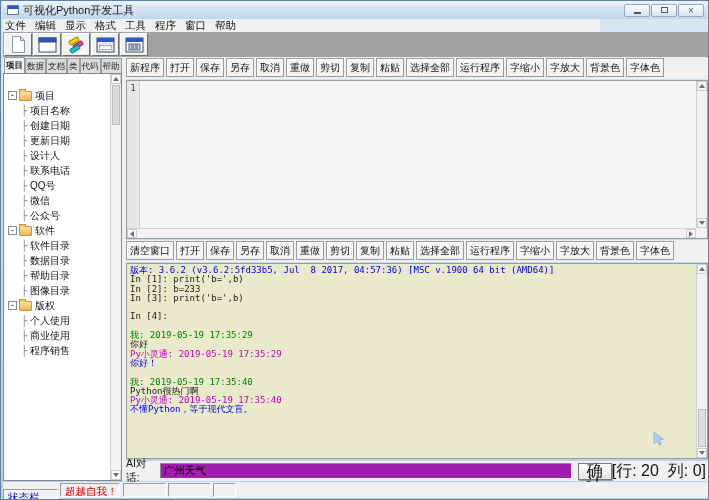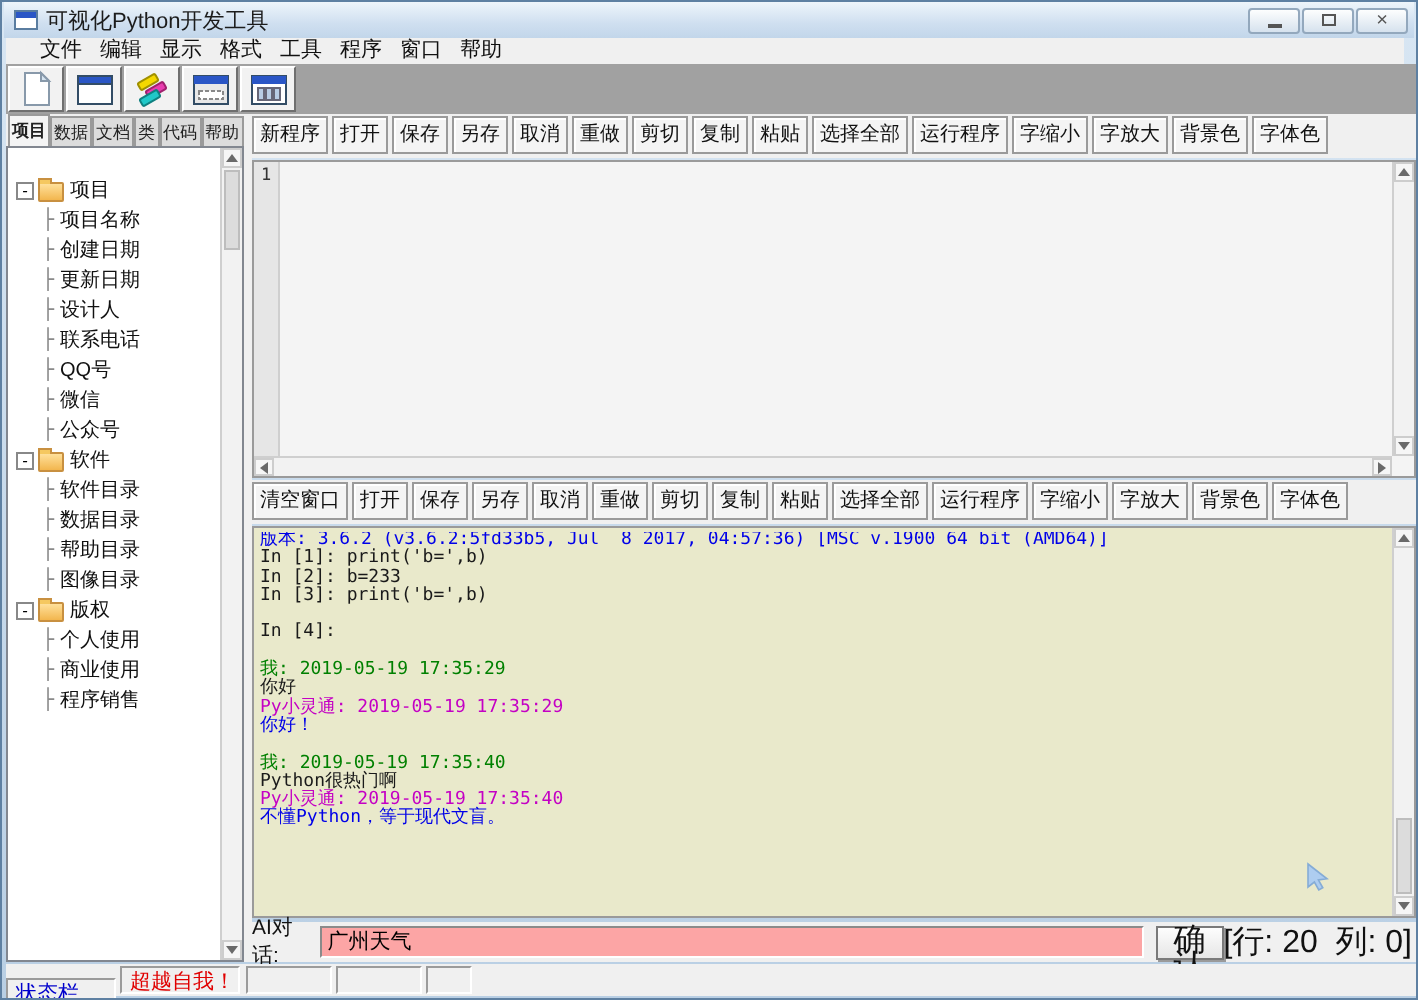--- a/index.html
+++ b/index.html
@@ -19,22 +19,22 @@
   .title-text { font-size:11px; color:#1c1c1c; }
   .win-controls { margin-left:auto; display:flex; gap:1px; }
   .win-btn { width:26px; height:13px; border:1px solid #93a8bd; border-radius:2px;
     background:linear-gradient(#fdfefe,#d6e2ee); font-size:9px; line-height:10px;
     color:#444; text-align:center; cursor:default; display:flex; align-items:center; justify-content:center; }
   .glyph-min { width:7px; height:2px; background:#555; margin-top:5px; }
   .glyph-max { width:7px; height:6px; border:1px solid #555; }
   .glyph-close { font-size:10px; color:#555; line-height:9px; }
 
   
-  .menubar { position:absolute; left:2px; top:18px; width:699px; height:13px;
-    background:#f0f0f0; font-size:10.5px; line-height:13px; padding-left:17px; }
+  .menubar { position:absolute; left:2px; top:18px; width:597px; height:13px;
+    background:#f0f0f0; font-size:10.5px; line-height:13px; padding-left:2px; }
   .menu-item { display:inline-block; margin-right:9px; color:#111; }
 
   
   .toolbar { position:absolute; left:2px; top:31px; width:705px; height:25px;
     background:#a1a1a1; padding:1px 0 0 1px; display:flex; }
   .tool-btn { width:28px; height:23px; margin-right:1px; background:#f2f2f2;
     border:1px solid; border-color:#ffffff #6f6f6f #6f6f6f #ffffff;
     display:flex; align-items:center; justify-content:center; padding:0; }
   .ticon { display:flex; }
 
@@ -101,21 +101,21 @@
   .console-lines { position:absolute; left:3px; top:2px; right:14px; bottom:2px; overflow:hidden;
     font-family:"DejaVu Sans Mono",monospace; font-size:9px; line-height:9.3px; }
   .console-line { white-space:pre; height:9.3px; }
   .cursor-icon { position:absolute; right:42px; bottom:12px; }
 
   
   .ai-bar { position:absolute; left:125px; top:460px; width:582px; height:20px;
     background:#f0f0f0; display:flex; align-items:center; font-size:10.5px; }
   .ai-label { color:#111; margin-right:2px; }
   .ai-input { width:438px; height:16px; border:1px solid; border-color:#8a8a8a #fff #fff #8a8a8a;
-    background:#fca5a5; font-size:10.5px; font-family:"Liberation Sans",sans-serif; padding:0 3px; }
+    background:#a21caf; font-size:10.5px; font-family:"Liberation Sans",sans-serif; padding:0 3px; }
   .confirm-btn { width:36px; height:17px; margin-left:6px; font-size:16px; line-height:13px;
     background:linear-gradient(#fdfdfd,#e6e6e6); border:1px solid #7a7a7a;
     box-shadow:1px 1px 0 #9a9a9a; color:#111; padding:0; }
   .caret-pos { margin-left:auto; margin-right:2px; color:#111; font-size:16px; white-space:pre; }
 
   
   .statusbar { position:absolute; left:2px; top:481px; width:705px; height:16px;
     background:#f0f0f0; display:flex; align-items:center; font-size:10.5px; }
   .s-cell { height:14px; line-height:12px; padding:1px 4px; border:1px solid;
     border-color:#9b9b9b #ffffff #ffffff #9b9b9b; background:#f0f0f0;

